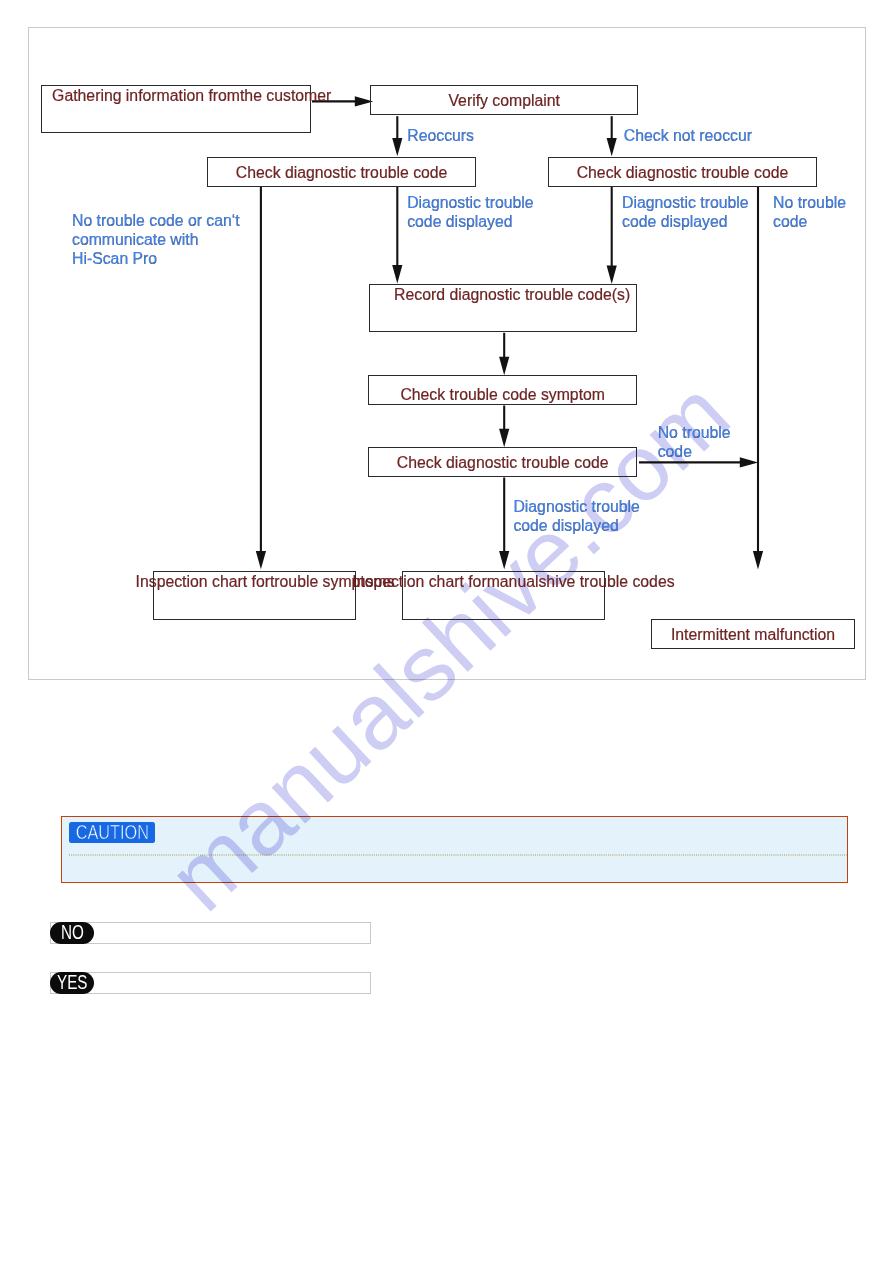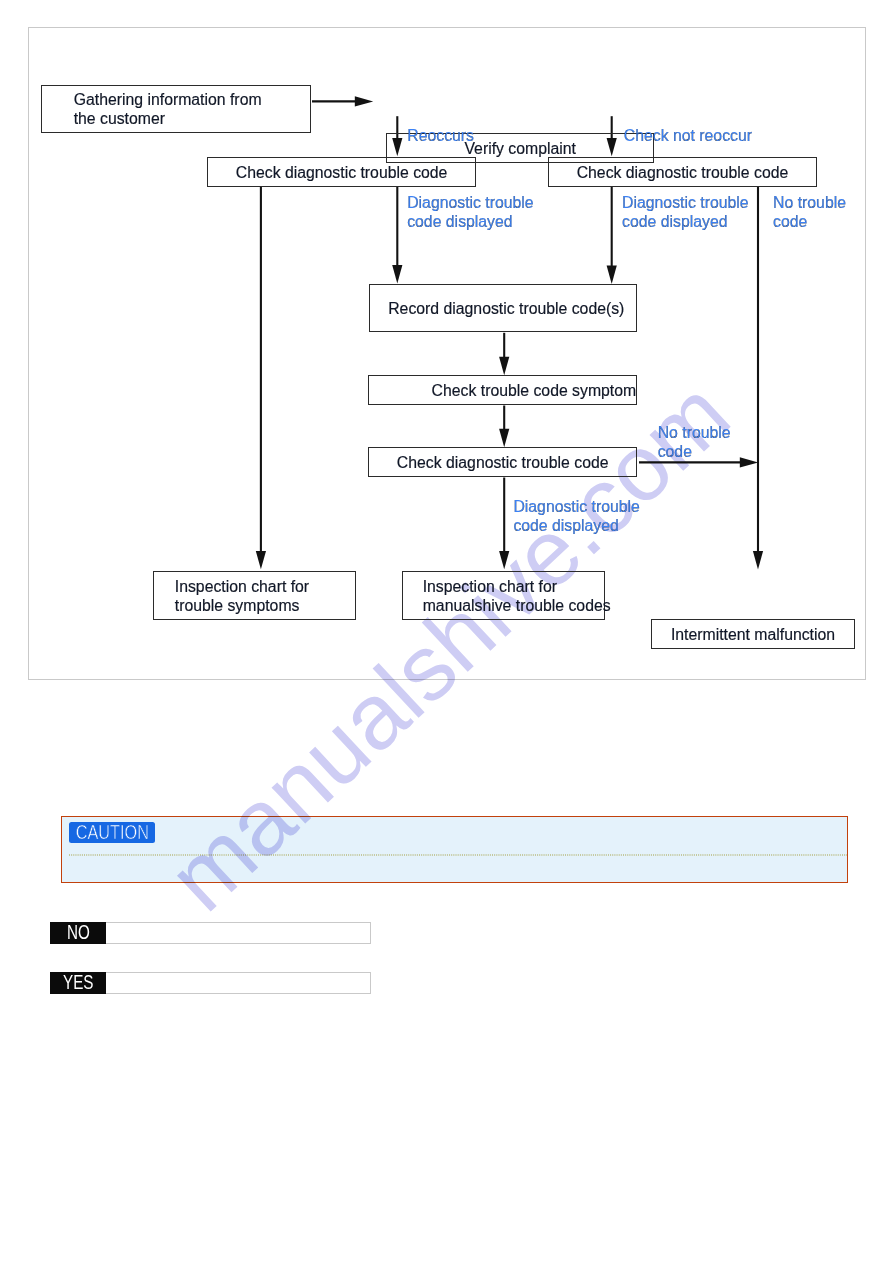--- a/index.html
+++ b/index.html
@@ -18,34 +18,34 @@
       display:flex;align-items:center;justify-content:center;}
   #caution-badge span{color:#ffffff;font-size:20.6px;line-height:20.6px;display:block;
       transform:scaleX(0.789);transform-origin:center;white-space:pre;
       -webkit-text-stroke:0.55px #1668e3;}
   #caution-divider{position:absolute;left:7.3px;top:36.6px;width:778px;height:4px;}
   #caution-divider line{stroke:#b7b97c;stroke-width:1.7;stroke-dasharray:1.0 1.15;}
 
   .answer-row{position:absolute;height:22.2px;box-sizing:border-box;
       border:1px solid #c9c9c9;background:#ffffff;z-index:1;display:flex;align-items:stretch;}
   .answer-badge{background:#0b0b0b;display:flex;align-items:center;justify-content:center;
-      width:56px;margin:-1px 0 -1px -1px;}
+      width:44px;margin:-1px 0 -1px -1px;border-radius:11px;}
   .answer-badge span{color:#ffffff;font-size:19.3px;line-height:19.3px;display:block;
       transform:scaleX(0.79);transform-origin:center;white-space:pre;}
   .answer-field{flex:1;}
 
   #watermark{position:absolute;left:0;top:0;width:893px;height:1263px;
       pointer-events:none;z-index:2;mix-blend-mode:multiply;}
   #watermark text{font-family:"Liberation Sans",sans-serif;}
 
   #edges{position:absolute;left:0;top:0;width:893px;height:1263px;z-index:3;pointer-events:none;}
 
   .node{position:absolute;border:1.55px solid #2b2b2b;background:transparent;
-      box-sizing:border-box;display:flex;flex-direction:column;justify-content:center;
-      font-size:15.8px;color:#0f172a;z-index:4;-webkit-text-stroke:0.17px #121212;}
+      box-sizing:border-box;display:flex;flex-direction:row;justify-content:center;
+      font-size:15.8px;color:#7f1d1d;z-index:4;-webkit-text-stroke:0.17px #121212;}
   .node .ln{display:block;line-height:19.1px;white-space:pre;position:relative;top:0.7px;}
   .node.center{align-items:center;}
 
   .lbl{position:absolute;font-size:15.8px;color:#3b82f6;z-index:4;-webkit-text-stroke:0.17px #121212;}
   .lbl .ln{display:block;line-height:19.1px;white-space:pre;}
 </style>
 </head>
 <body>
 
 <div id="page">
@@ -101,21 +101,21 @@
     <line x1="504.2" y1="477.5" x2="504.2" y2="553.4" stroke="#121212" stroke-width="2.1"></line>
     <polygon points="504.2,569.3 499.1,550.9 509.3,550.9" fill="#121212"></polygon>
     <line x1="639.0" y1="462.4" x2="742.3" y2="462.4" stroke="#121212" stroke-width="2.1"></line>
     <polygon points="758.2,462.4 739.8,457.3 739.8,467.5" fill="#121212"></polygon>
   </svg>
 
   <div class="node" style="left:41.3px;top:84.6px;width:269.4px;height:48.4px;padding-left:31.4px;">
       <span class="ln">Gathering information from</span>
       <span class="ln">the customer</span>
     </div>
-  <div class="node center" style="left:386px;top:85.3px;width:268.4px;height:29.8px;margin-top:48px;">
+  <div class="node center" style="left:370px;top:85.3px;width:268.4px;height:29.8px;">
       <span class="ln">Verify complaint</span>
     </div>
   <div class="node center" style="left:207.0px;top:156.8px;width:269.2px;height:29.8px;">
       <span class="ln">Check diagnostic trouble code</span>
     </div>
   <div class="node center" style="left:548.2px;top:156.8px;width:268.6px;height:29.8px;">
       <span class="ln">Check diagnostic trouble code</span>
     </div>
   <div class="node" style="left:368.8px;top:283.8px;width:268.4px;height:48.4px;padding-left:18.4px;">
       <span class="ln">Record diagnostic trouble code(s)</span>
@@ -137,20 +137,25 @@
   <div class="node center" style="left:650.8px;top:570.8px;width:204.4px;height:29.8px;margin-top:48px;">
       <span class="ln">Intermittent malfunction</span>
     </div>
 
   <div class="lbl" style="left:407.3px;top:126.0px">
       <span class="ln">Reoccurs</span>
     </div>
   <div class="lbl" style="left:623.8px;top:126.0px">
       <span class="ln">Check not reoccur</span>
     </div>
+  <div class="lbl" style="left:72.0px;top:211.3px">
+      <span class="ln">No trouble code or can‘t</span>
+      <span class="ln">communicate with</span>
+      <span class="ln">Hi-Scan Pro</span>
+    </div>
   <div class="lbl" style="left:407.2px;top:193.1px">
       <span class="ln">Diagnostic trouble</span>
       <span class="ln">code displayed</span>
     </div>
   <div class="lbl" style="left:622.1px;top:193.1px">
       <span class="ln">Diagnostic trouble</span>
       <span class="ln">code displayed</span>
     </div>
   <div class="lbl" style="left:773.1px;top:192.9px">
       <span class="ln">No trouble</span>

